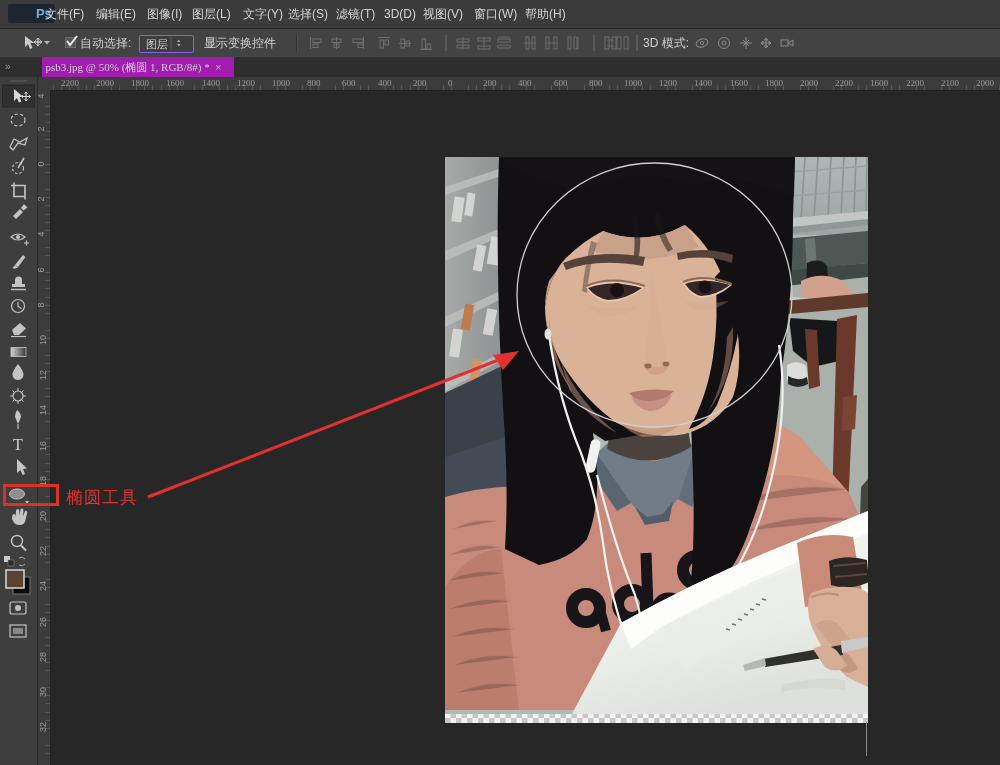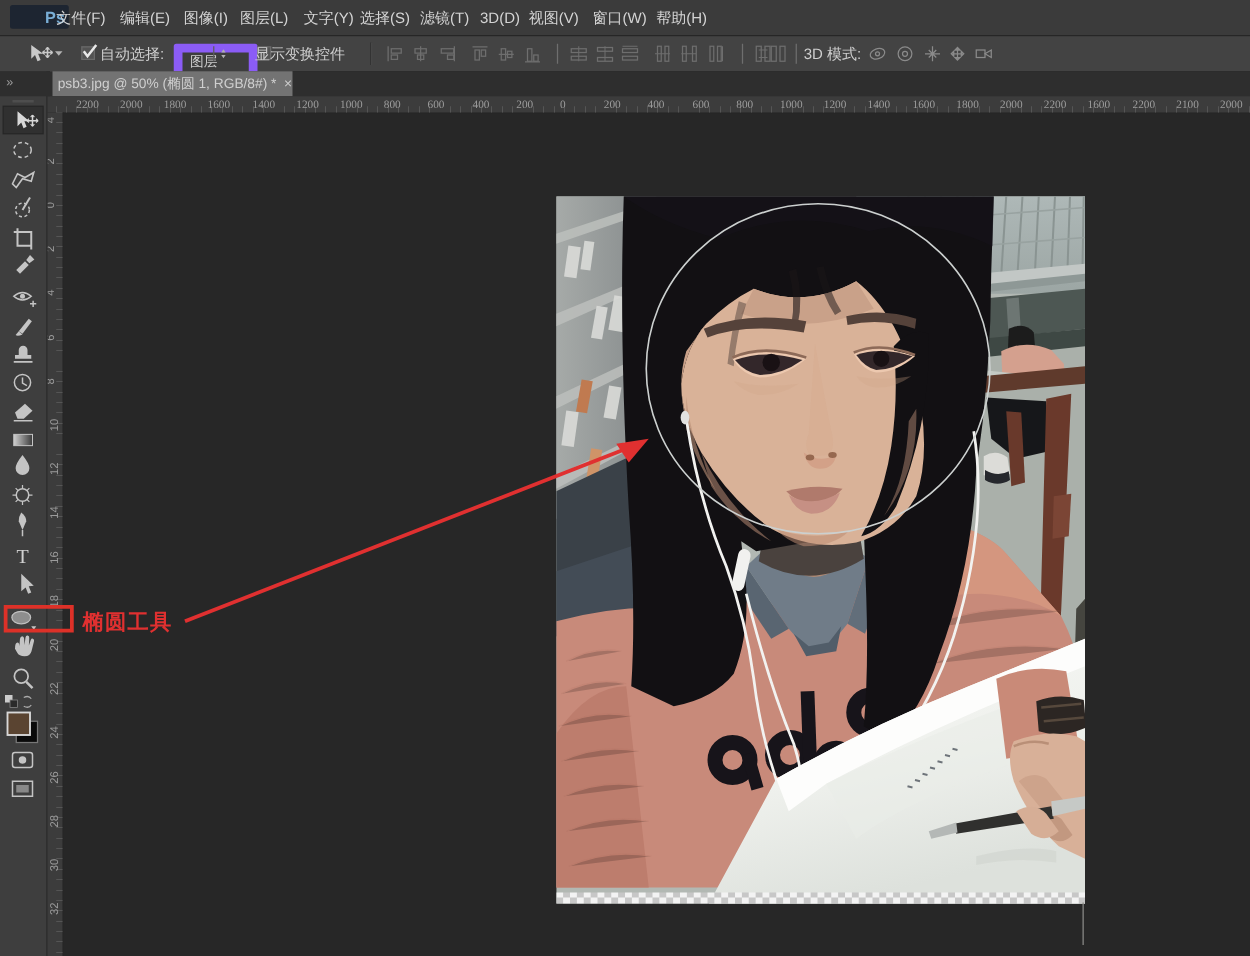--- a/index.html
+++ b/index.html
@@ -8,38 +8,38 @@
   
   #menubar{left:0;top:0;width:1000px;height:28px;background:#3b3b3b;border-bottom:1px solid #262626;}
   #pslogo{left:8px;top:4px;width:22px;height:19px;background:#1d2531;color:#79aed6;font-weight:bold;font-size:13px;line-height:19px;text-align:center;border-radius:2px;padding-left:25px;}
   .menu{color:#d4d4d4;font-size:12px;line-height:28px;position:absolute;top:0;}
   
   #optbar{left:0;top:29px;width:1000px;height:28px;background:#434343;border-bottom:1px solid #232323;}
   .opttxt{color:#cfcfcf;font-size:12px;line-height:28px;position:absolute;top:0;}
   .sep{position:absolute;top:5px;width:1px;height:18px;background:#333;border-right:1px solid #4f4f4f;}
   
   #tabbar{left:37px;top:57px;width:963px;height:20px;background:#2e2e2e;}
-  #tab{left:40px;top:57px;width:194px;height:20px;background:#737373;color:#cfcfcf;font-size:11px;line-height:20px;}
+  #tab{left:40px;top:57px;width:194px;height:20px;background:#a21caf;color:#cfcfcf;font-size:11px;line-height:20px;font-family:Liberation Serif, serif;}
   
   #hruler{left:37px;top:77px;width:963px;height:13px;background:#3c3c3c;border-bottom:1px solid #222;}
   #hruler:before{content:"";position:absolute;left:0;bottom:0;width:100%;height:5px;
     background:repeating-linear-gradient(to right,transparent 0,transparent 7.5px,#555 7.5px,#555 8.3px);}
   #hruler .lbl{position:absolute;top:1px;font-size:9px;color:#9c9c9c;font-family:Liberation Serif, serif;}
   #vruler{left:37px;top:90px;width:13px;height:675px;background:#3c3c3c;border-right:1px solid #222;}
   #vruler:before{content:"";position:absolute;right:0;top:0;height:100%;width:5px;
     background:repeating-linear-gradient(to bottom,transparent 0,transparent 7.5px,#555 7.5px,#555 8.3px);}
   #vruler .lbl{position:absolute;left:1px;font-size:9px;color:#9c9c9c;transform:rotate(-90deg);transform-origin:center;}
   
   #toolbar{left:0;top:57px;width:37px;height:708px;background:#3e3e3e;border-right:1px solid #2b2b2b;}
   #toolhead{left:0;top:57px;width:37px;height:20px;background:#2e2e2e;color:#9a9a9a;font-size:10px;line-height:20px;padding-left:5px;}
   
   #photo{left:445px;top:157px;}
   
   #redbox{left:3px;top:484px;width:50px;height:16px;border:3px solid #dd3128;}
-  #redtext{left:66px;top:486px;color:#e03030;font-size:17px;font-weight:bold;letter-spacing:1px;}
+  #redtext{left:66px;top:486px;color:#e03030;font-size:17px;font-weight:normal;letter-spacing:1px;}
   #arrowsvg{left:0;top:0;width:1000px;height:765px;pointer-events:none;}
 </style>
 </head>
 <body>
   <div id="menubar" class="abs"></div>
   <div id="pslogo" class="abs">Ps</div>
   <div class="menu" style="left:45px">文件(F)</div>
   <div class="menu" style="left:96px">编辑(E)</div>
   <div class="menu" style="left:147px">图像(I)</div>
   <div class="menu" style="left:192px">图层(L)</div>
@@ -59,21 +59,21 @@
       <path d="M38 9 l-1.6 1.8 M38 9 l1.6 1.8 M38 17 l-1.6 -1.8 M38 17 l1.6 -1.8 M34 13 l1.8 -1.6 M34 13 l1.8 1.6 M42 13 l-1.8 -1.6 M42 13 l-1.8 1.6" stroke-width="1"></path>
     </g>
     <path d="M44 12 l6 0 -3 3.6 z" fill="#b5b5b5"></path>
     <rect x="65" y="37" width="11" height="11"></rect>
   </svg>
   <div class="abs" style="left:65px;top:37px;width:9px;height:9px;background:#535353;border:1px solid #6a6a6a;"></div>
   <svg class="abs" style="left:64px;top:33px" width="16" height="16">
     <path d="M3 8 l3 4 L13 3" stroke="#e8e8e8" stroke-width="2" fill="none"></path>
   </svg>
   <div class="opttxt" style="left:80px;top:29px">自动选择:</div>
-  <div class="abs" style="left:139px;top:35px;width:47px;height:16px;background:#3d3d3d;border:7px solid #8b5cf6;border-radius:2px;color:#cfcfcf;font-size:11px;line-height:16px;padding-left:6px;">图层</div>
+  <div class="abs" style="left:139px;top:35px;width:47px;height:16px;background:#3d3d3d;border:1px solid #8b5cf6;border-radius:2px;color:#cfcfcf;font-size:11px;line-height:16px;padding-left:6px;">图层</div>
   <svg class="abs" style="left:168px;top:35px" width="18" height="16">
     <line x1="3" y1="2" x2="3" y2="14" stroke="#5d5d5d"></line>
     <path d="M9 7 l3.5 0 -1.75 -2.6 z M9 9 l3.5 0 -1.75 2.6 z" fill="#b0b0b0"></path>
   </svg>
   <div class="abs" style="left:206px;top:37px;width:9px;height:9px;background:#535353;border:1px solid #6a6a6a;"></div>
   <div class="opttxt" style="left:204px;top:29px">显示变换控件</div>
   <div class="sep" style="left:296px;top:34px"></div>
   <svg class="abs" style="left:300px;top:29px" width="700" height="28" viewBox="0 0 700 28">
     <g stroke="#6e6e6e" fill="none" stroke-width="1">
 

